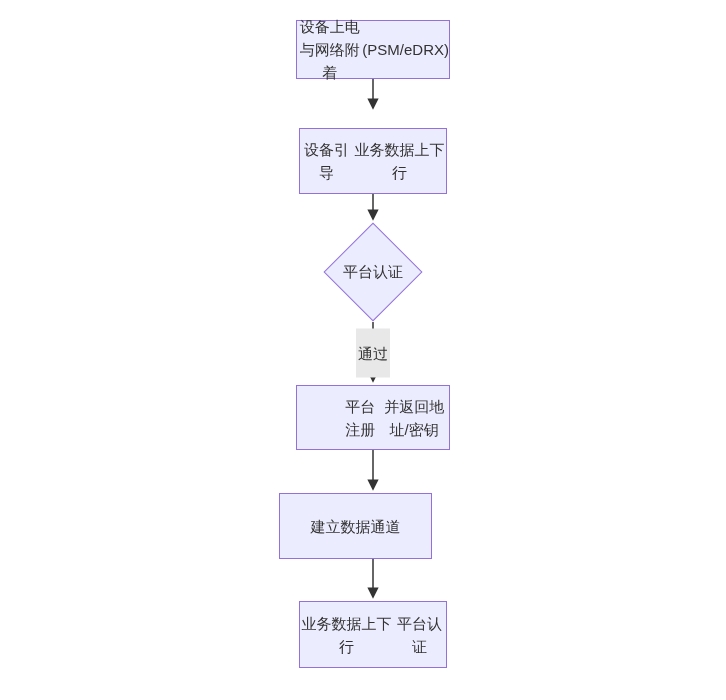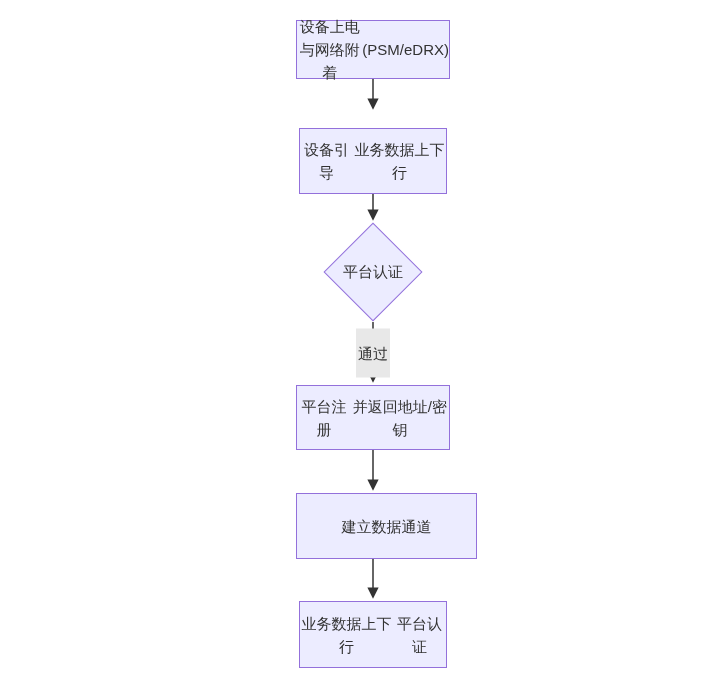--- a/index.html
+++ b/index.html
@@ -79,22 +79,22 @@
     color: #333333;
     font-size: 15px;
     line-height: 17px;
     padding: 16px 2px;
     z-index: 3;
     white-space: nowrap;
   }
   
   .n1 { left: 296px; top: 20px;  width: 154px; height: 59px; }
   .n2 { left: 299px; top: 128px; width: 148px; height: 66px; }
-  .n4 { left: 296px; top: 385px; width: 154px; height: 65px; }
-  .n5 { left: 296px; top: 493px; width: 181px; height: 66px; gap: 16px; }
+  .n4 { left: 296px; top: 385px; width: 154px; height: 65px; padding-left: 44px; }
+  .n5 { left: 279px; top: 493px; width: 153px; height: 66px; gap: 16px; }
   .n6 { left: 299px; top: 601px; width: 148px; height: 67px; text-align: center; }
 </style>
 </head>
 <body>
 
 <div class="canvas">
 
   <svg class="edges-svg" viewBox="0 0 726 700" xmlns="http://www.w3.org/2000/svg">
     <defs>
       <marker id="arrowhead" viewBox="0 0 10 10" refX="8.5" refY="5" markerWidth="7.5" markerHeight="7.5" orient="auto-start-reverse">

